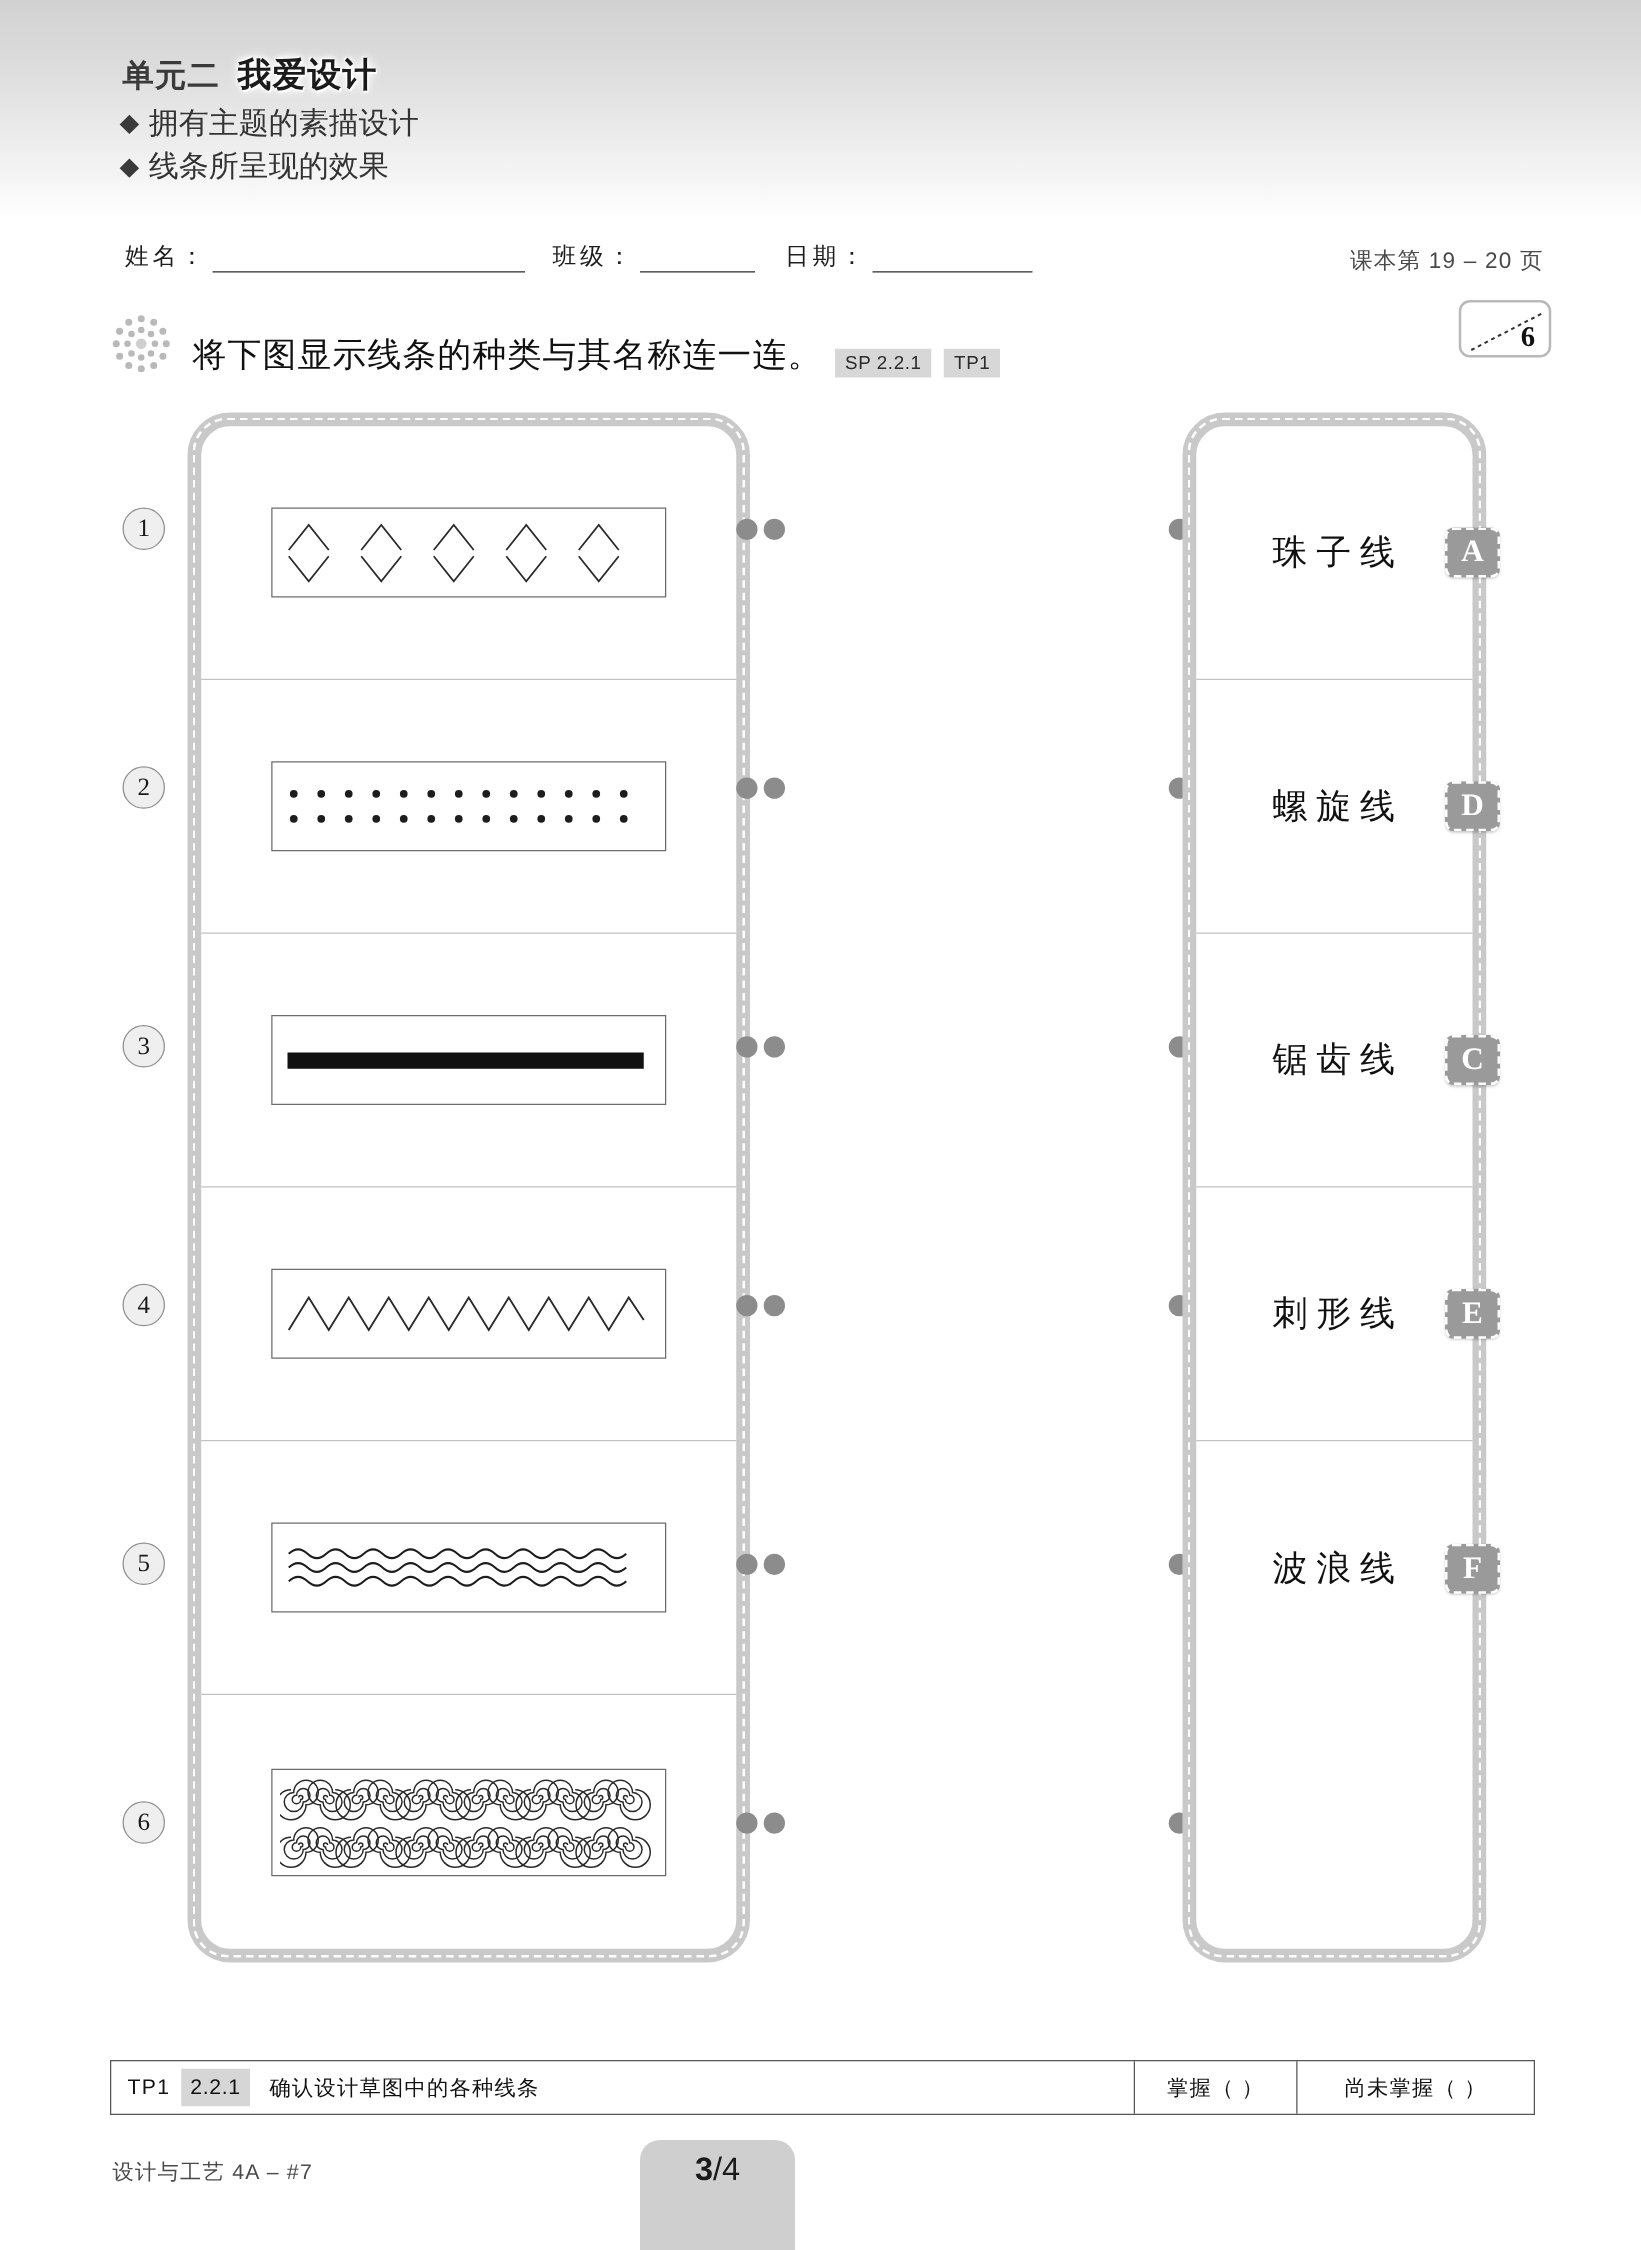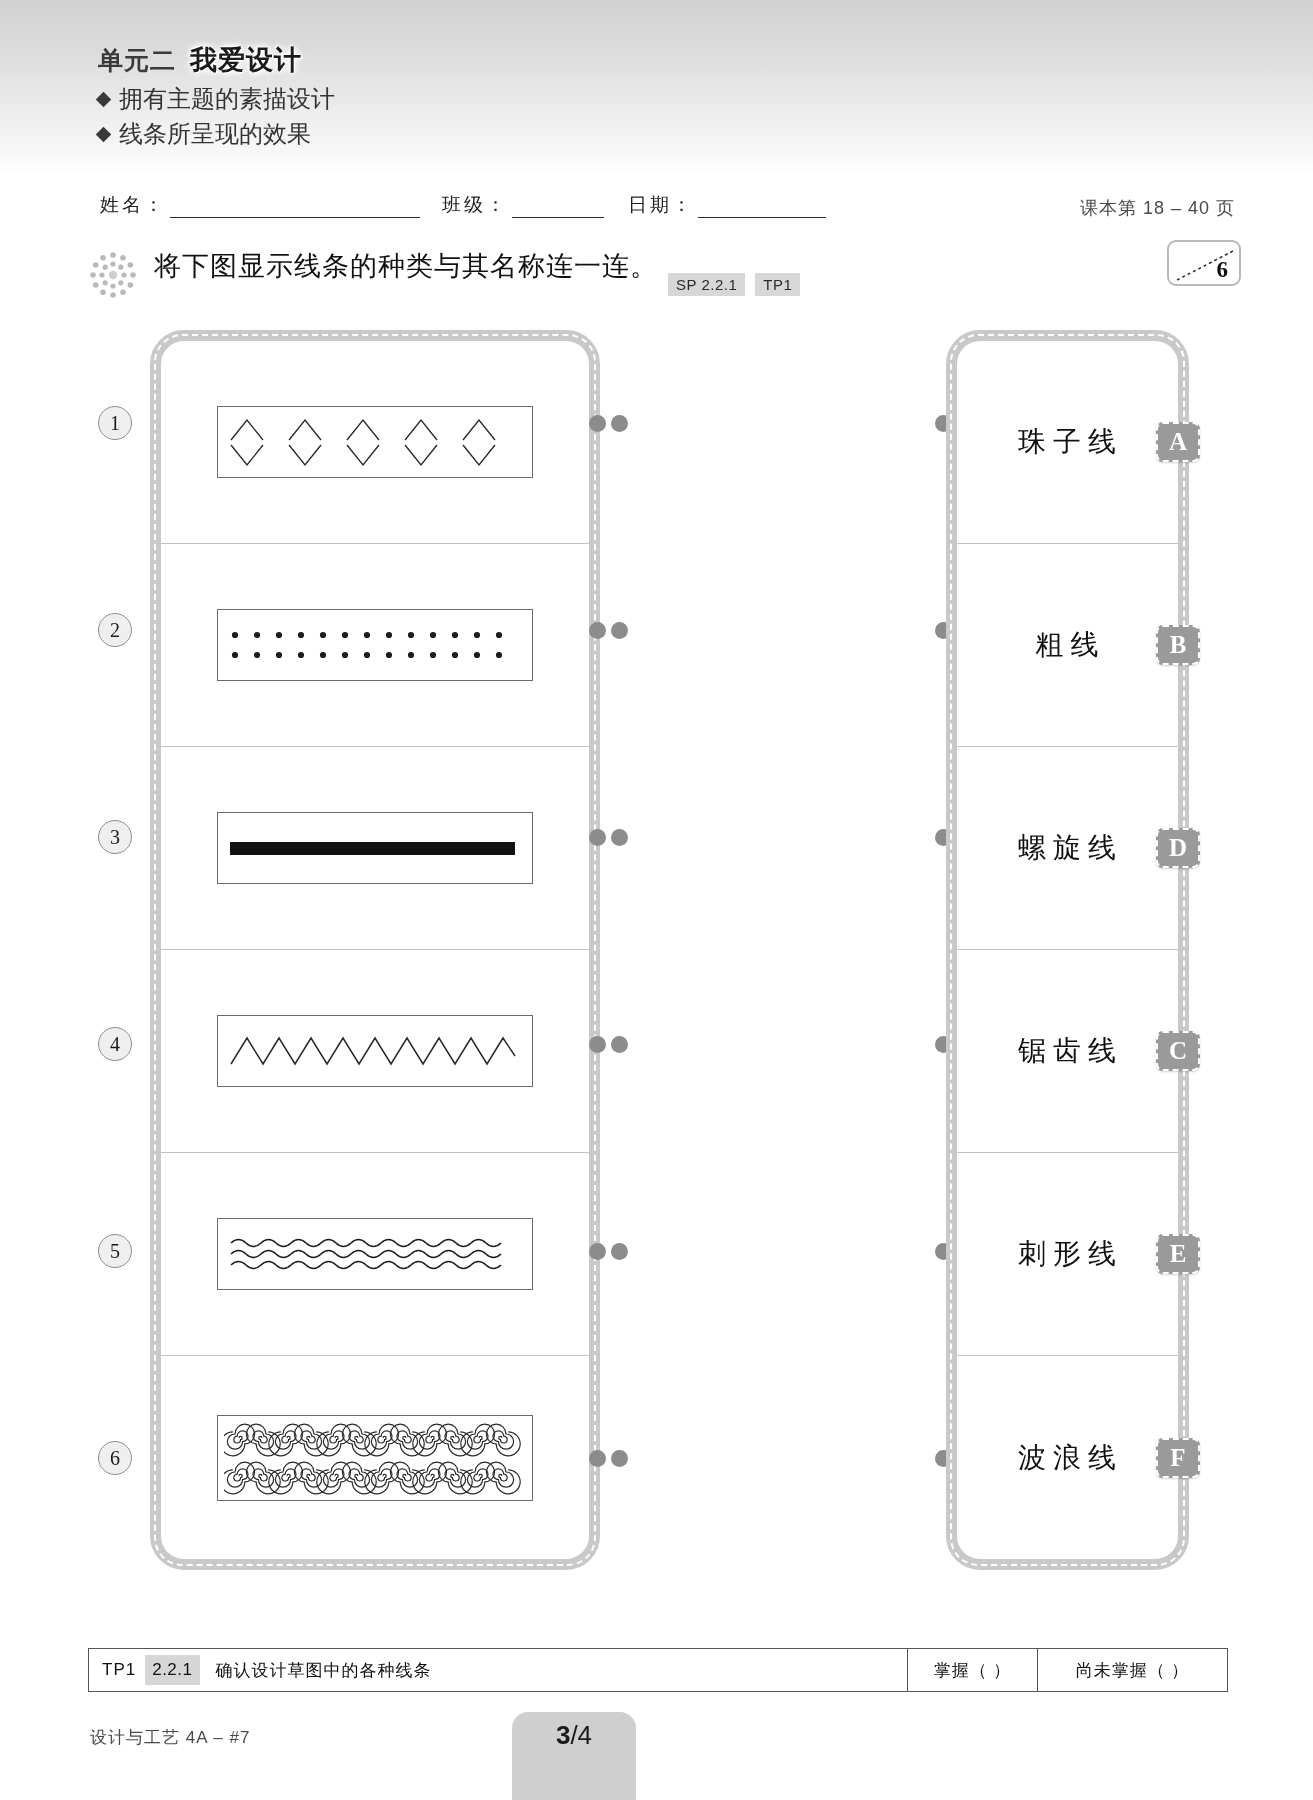--- a/index.html
+++ b/index.html
@@ -52,21 +52,21 @@
   .rule.klass{ width:92px; margin:0 24px 0 4px;}
   .rule.date{ width:128px; margin:0 0 0 4px;}
   .textbook-ref{
     position:absolute; right:78px; top:196px;
     font-size:18px; color:#4a4a4a; letter-spacing:1px;
   }
 
   
   .instr-row{
     position:absolute; left:86px; top:248px; width:1140px;
-    display:flex; align-items:flex-start;
+    display:flex; align-items:flex-end;
   }
   .flower{
     width:54px; height:54px; flex:none; position:relative; margin-right:14px;
   }
   .flower svg{ display:block; }
   .instr-text{
     font-size:27px; color:#111; letter-spacing:1px; white-space:nowrap;
   }
   .badge-sp, .badge-tp{
     display:inline-block; background:#d7d7d7; color:#2b2b2b;
@@ -205,21 +205,21 @@
 </div>
 
 <div class="info-row">
   <span class="info-lbl">姓名：</span>
   <span class="rule name"></span>
   <span class="info-lbl">班级：</span>
   <span class="rule klass"></span>
   <span class="info-lbl">日期：</span>
   <span class="rule date"></span>
 </div>
-<div class="textbook-ref">课本第 18 – 40 页</div>
+<div class="textbook-ref">课本第 19 – 20 页</div>
 
 <div class="instr-row">
   <span class="flower">
     <svg width="54" height="54" viewBox="0 0 54 54">
       <g fill="#b9b9b9">
         <circle cx="27" cy="27" r="4.2" fill="#cfcfcf"></circle>
         <circle cx="27" cy="16" r="2.6"></circle>
           <circle cx="34.8" cy="19.2" r="2.6"></circle>
         <circle cx="38" cy="27" r="2.6"></circle>
           <circle cx="34.8" cy="34.8" r="2.6"></circle>
@@ -442,24 +442,20 @@
 
   <div class="frame frame-right">
     <span class="dashline"></span>
     <div class="cells">
 
       <div class="cell">
         <span class="rlabel">珠子线</span>
         <span class="letter-tag">A</span>
       </div>
       <div class="cell">
-        <span class="rlabel">粗线</span>
-        <span class="letter-tag">B</span>
-      </div>
-      <div class="cell">
         <span class="rlabel">螺旋线</span>
         <span class="letter-tag">D</span>
       </div>
       <div class="cell">
         <span class="rlabel">锯齿线</span>
         <span class="letter-tag">C</span>
       </div>
       <div class="cell">
         <span class="rlabel">刺形线</span>
         <span class="letter-tag">E</span>

